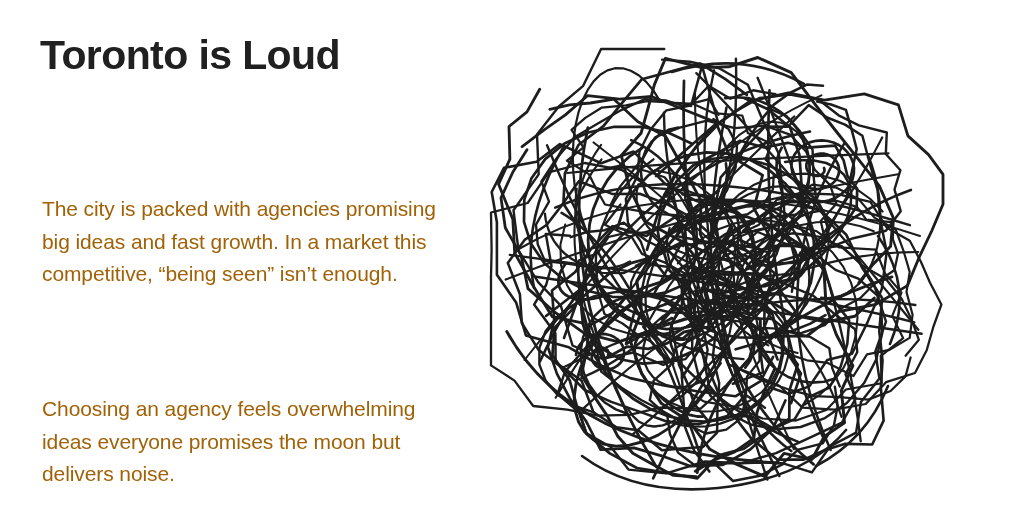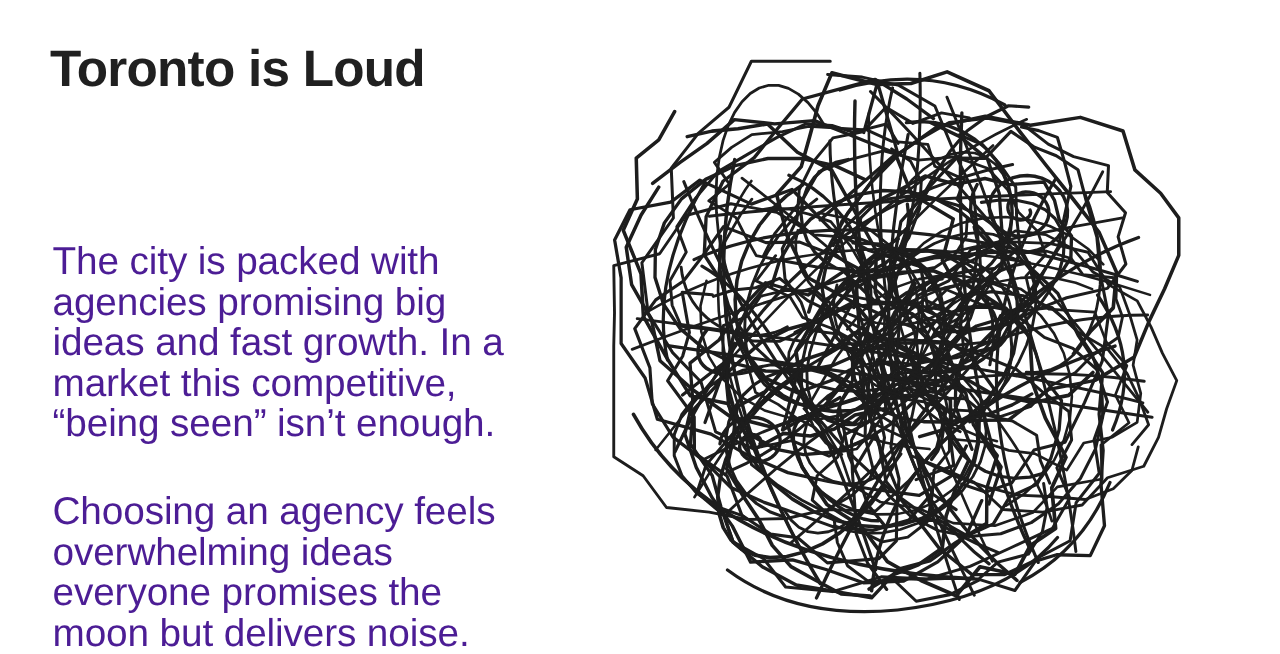--- a/index.html
+++ b/index.html
@@ -41,24 +41,24 @@
     font-family: "Liberation Sans", sans-serif;
     white-space: nowrap;
   }
   .body-copy {
     position: absolute;
     left: 2px;
     width: 395px;
   }
   .body-copy p {
     margin: 0;
-    font-size: 31px;
+    font-size: 21px;
     line-height: 32.5px;
     font-weight: 400;
-    color: #4c1d95;
+    color: #a16207;
     letter-spacing: -0.1px;
     font-family: "Liberation Sans", sans-serif;
   }
   .body-copy .para-1 {
     position: absolute;
     top: 176px;
     left: 0;
     width: 395px;
   }
   .body-copy .para-2 {

